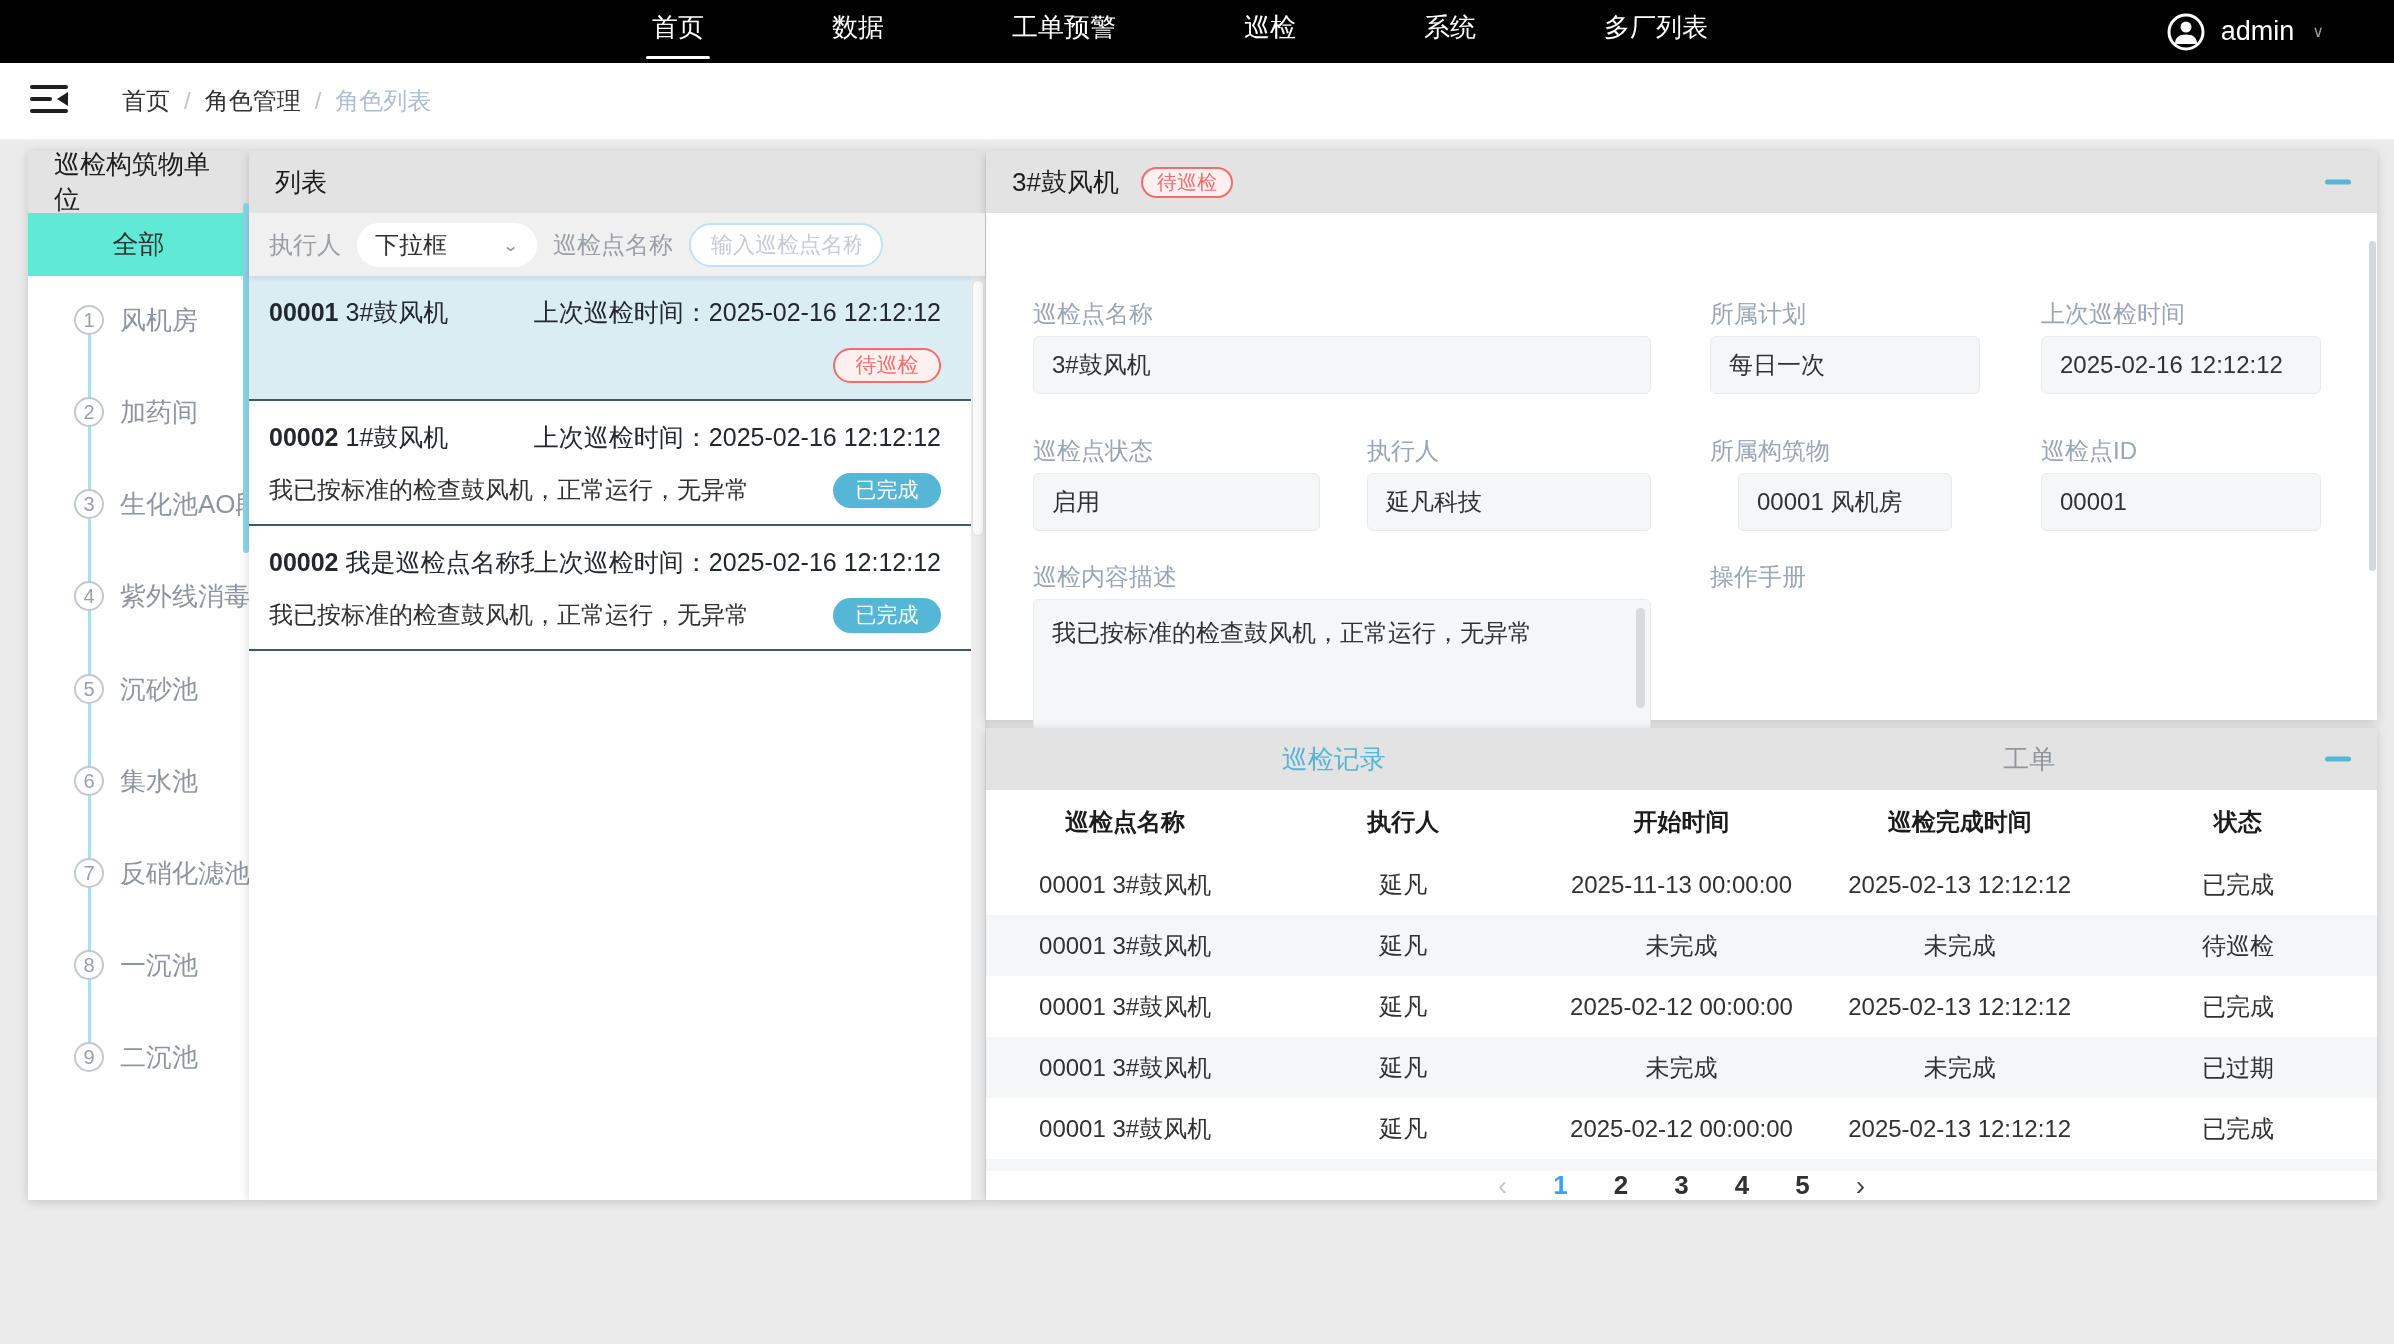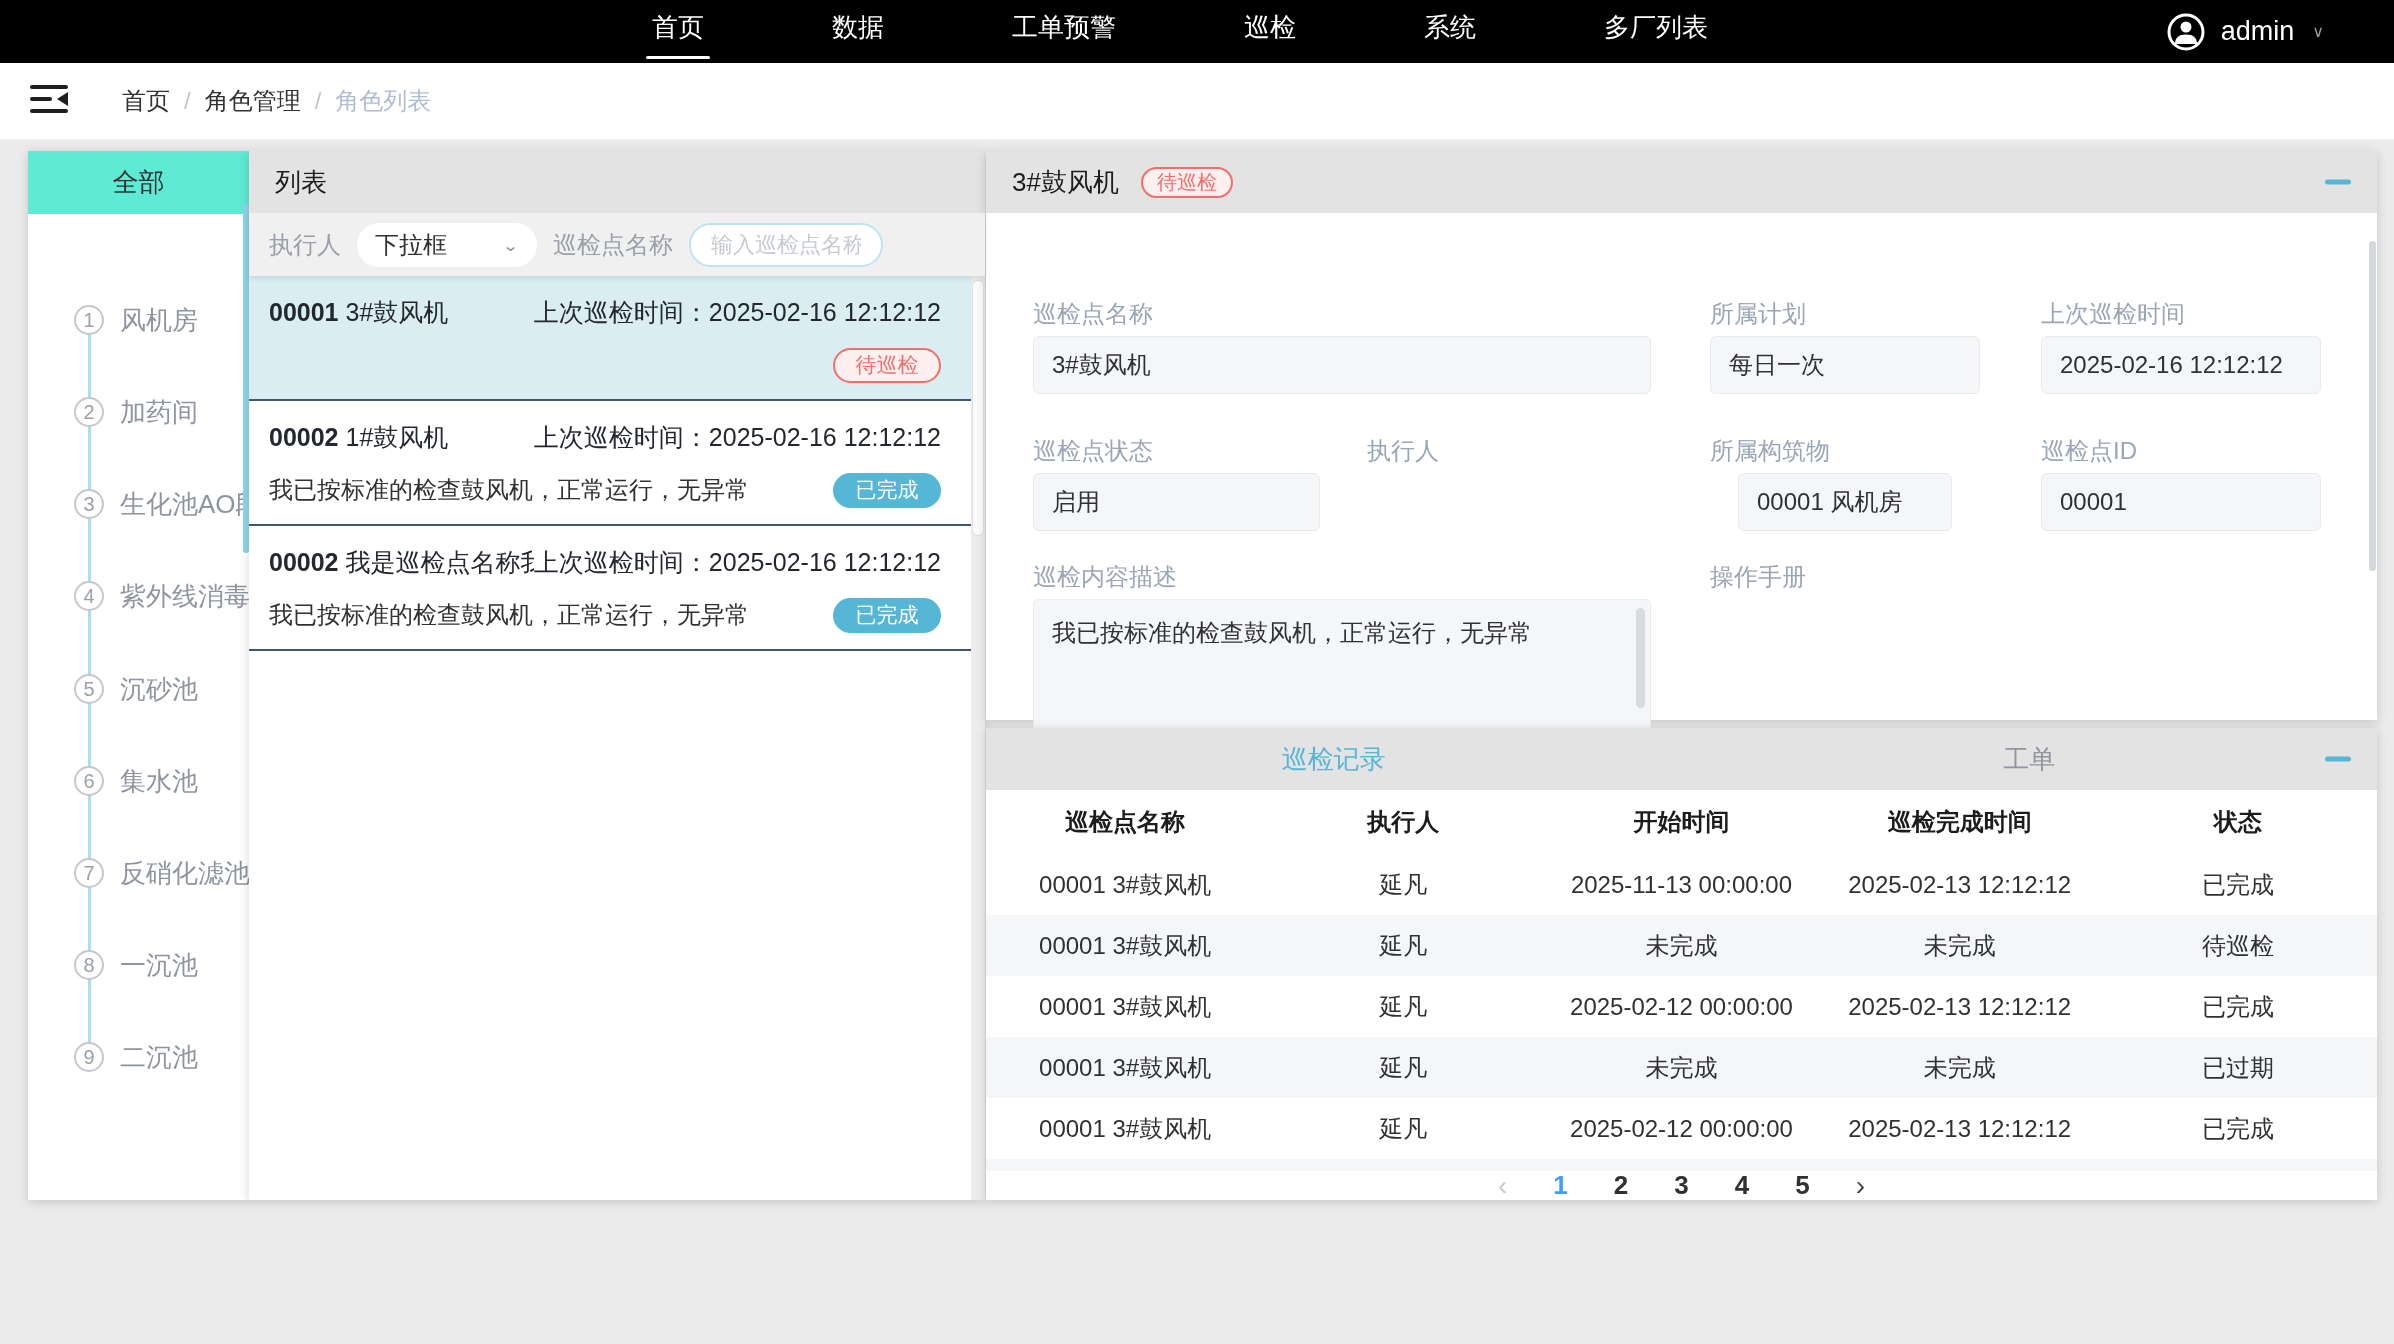--- a/index.html
+++ b/index.html
@@ -160,20 +160,21 @@
       <span>角色管理</span>
       <span class="crumb-sep">/</span>
       <span class="crumb-current">角色列表</span>
     </div>
   </div>
 
 
   <div class="main">
 
     <div class="panel sidebar">
+      <div class="panel-head">巡检构筑物单位</div>
       <div class="side-all">全部</div>
       <div class="timeline">
         <div class="tl-line"></div>
         <div class="tl-item" style="top:14px;">
           <span class="tl-num">1</span>
           <span class="tl-label">风机房</span>
         </div>
         <div class="tl-item" style="top:106px;">
           <span class="tl-num">2</span>
           <span class="tl-label">加药间</span>
@@ -271,20 +272,21 @@
         <span class="f-label" style="left:47px;top:85px;">巡检点名称</span>
         <div class="f-field" style="left:47px;top:123px;width:618px;">3#鼓风机</div>
         <span class="f-label" style="left:724px;top:85px;">所属计划</span>
         <div class="f-field" style="left:724px;top:123px;width:270px;">每日一次</div>
         <span class="f-label" style="left:1055px;top:85px;">上次巡检时间</span>
         <div class="f-field" style="left:1055px;top:123px;width:280px;">2025-02-16 12:12:12</div>
 
         <span class="f-label" style="left:47px;top:222px;">巡检点状态</span>
         <div class="f-field" style="left:47px;top:260px;width:287px;">启用</div>
         <span class="f-label" style="left:381px;top:222px;">执行人</span>
+        <div class="f-field" style="left:381px;top:260px;width:284px;">延凡科技</div>
         <span class="f-label" style="left:724px;top:222px;">所属构筑物</span>
         <div class="f-field" style="left:752px;top:260px;width:214px;">00001 风机房</div>
         <span class="f-label" style="left:1055px;top:222px;">巡检点ID</span>
         <div class="f-field" style="left:1055px;top:260px;width:280px;">00001</div>
 
         <span class="f-label" style="left:47px;top:348px;">巡检内容描述</span>
         <div class="f-textarea" style="left:47px;top:386px;width:618px;height:162px;">
           <span>我已按标准的检查鼓风机，正常运行，无异常</span>
           <span class="ta-thumb"></span>
         </div>

